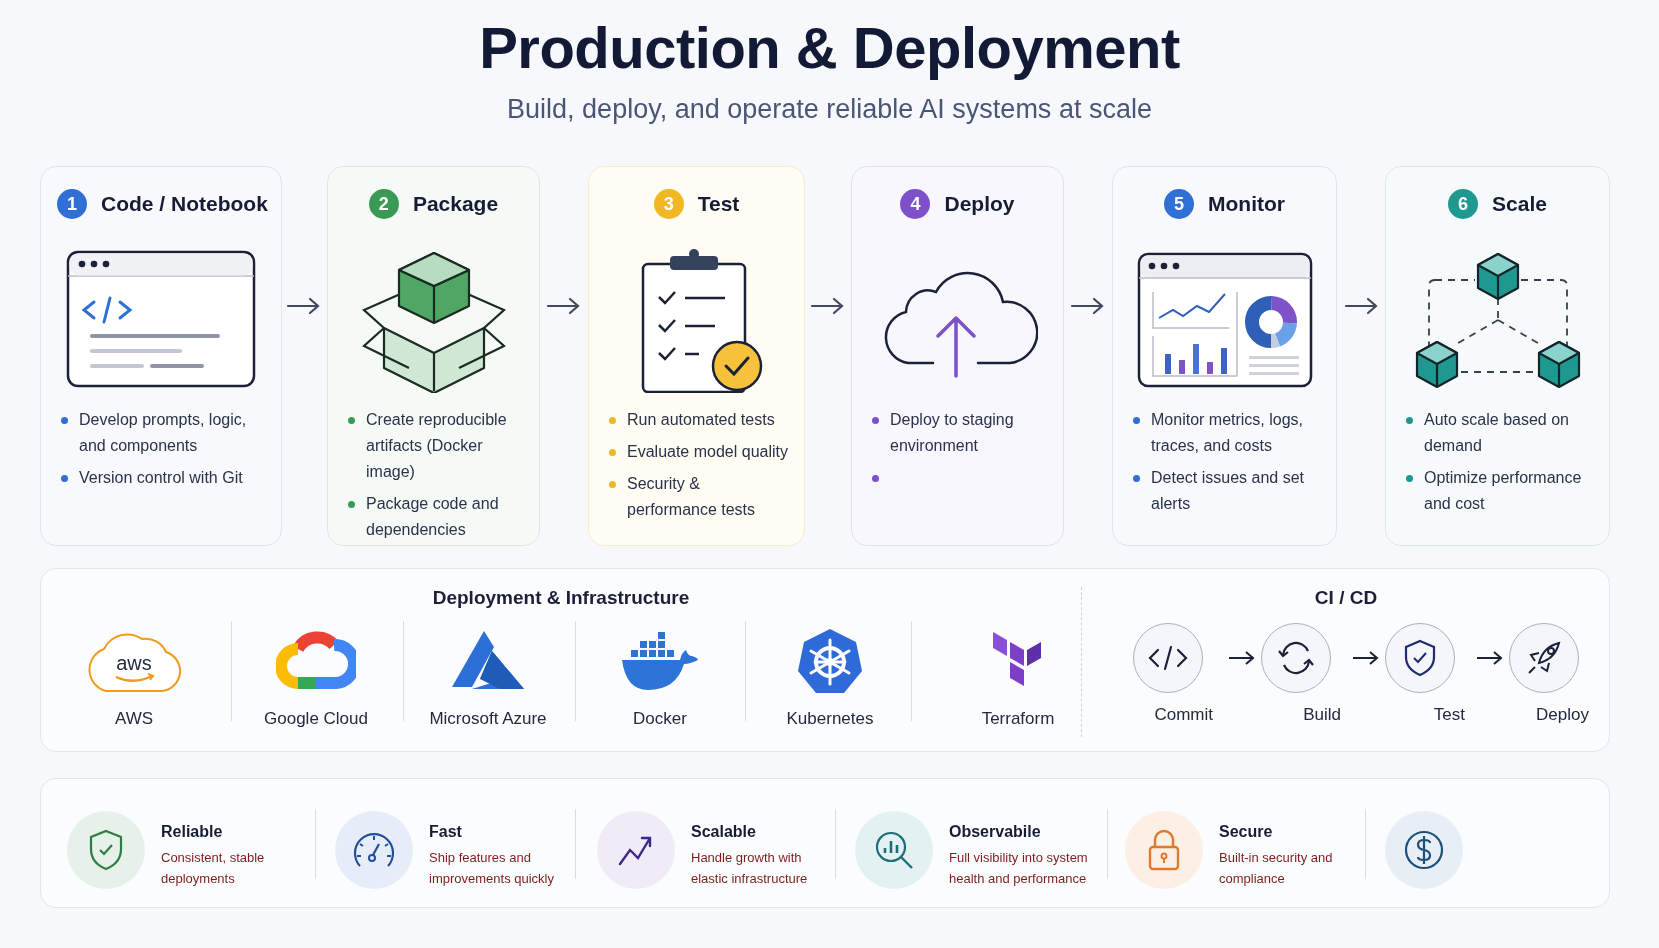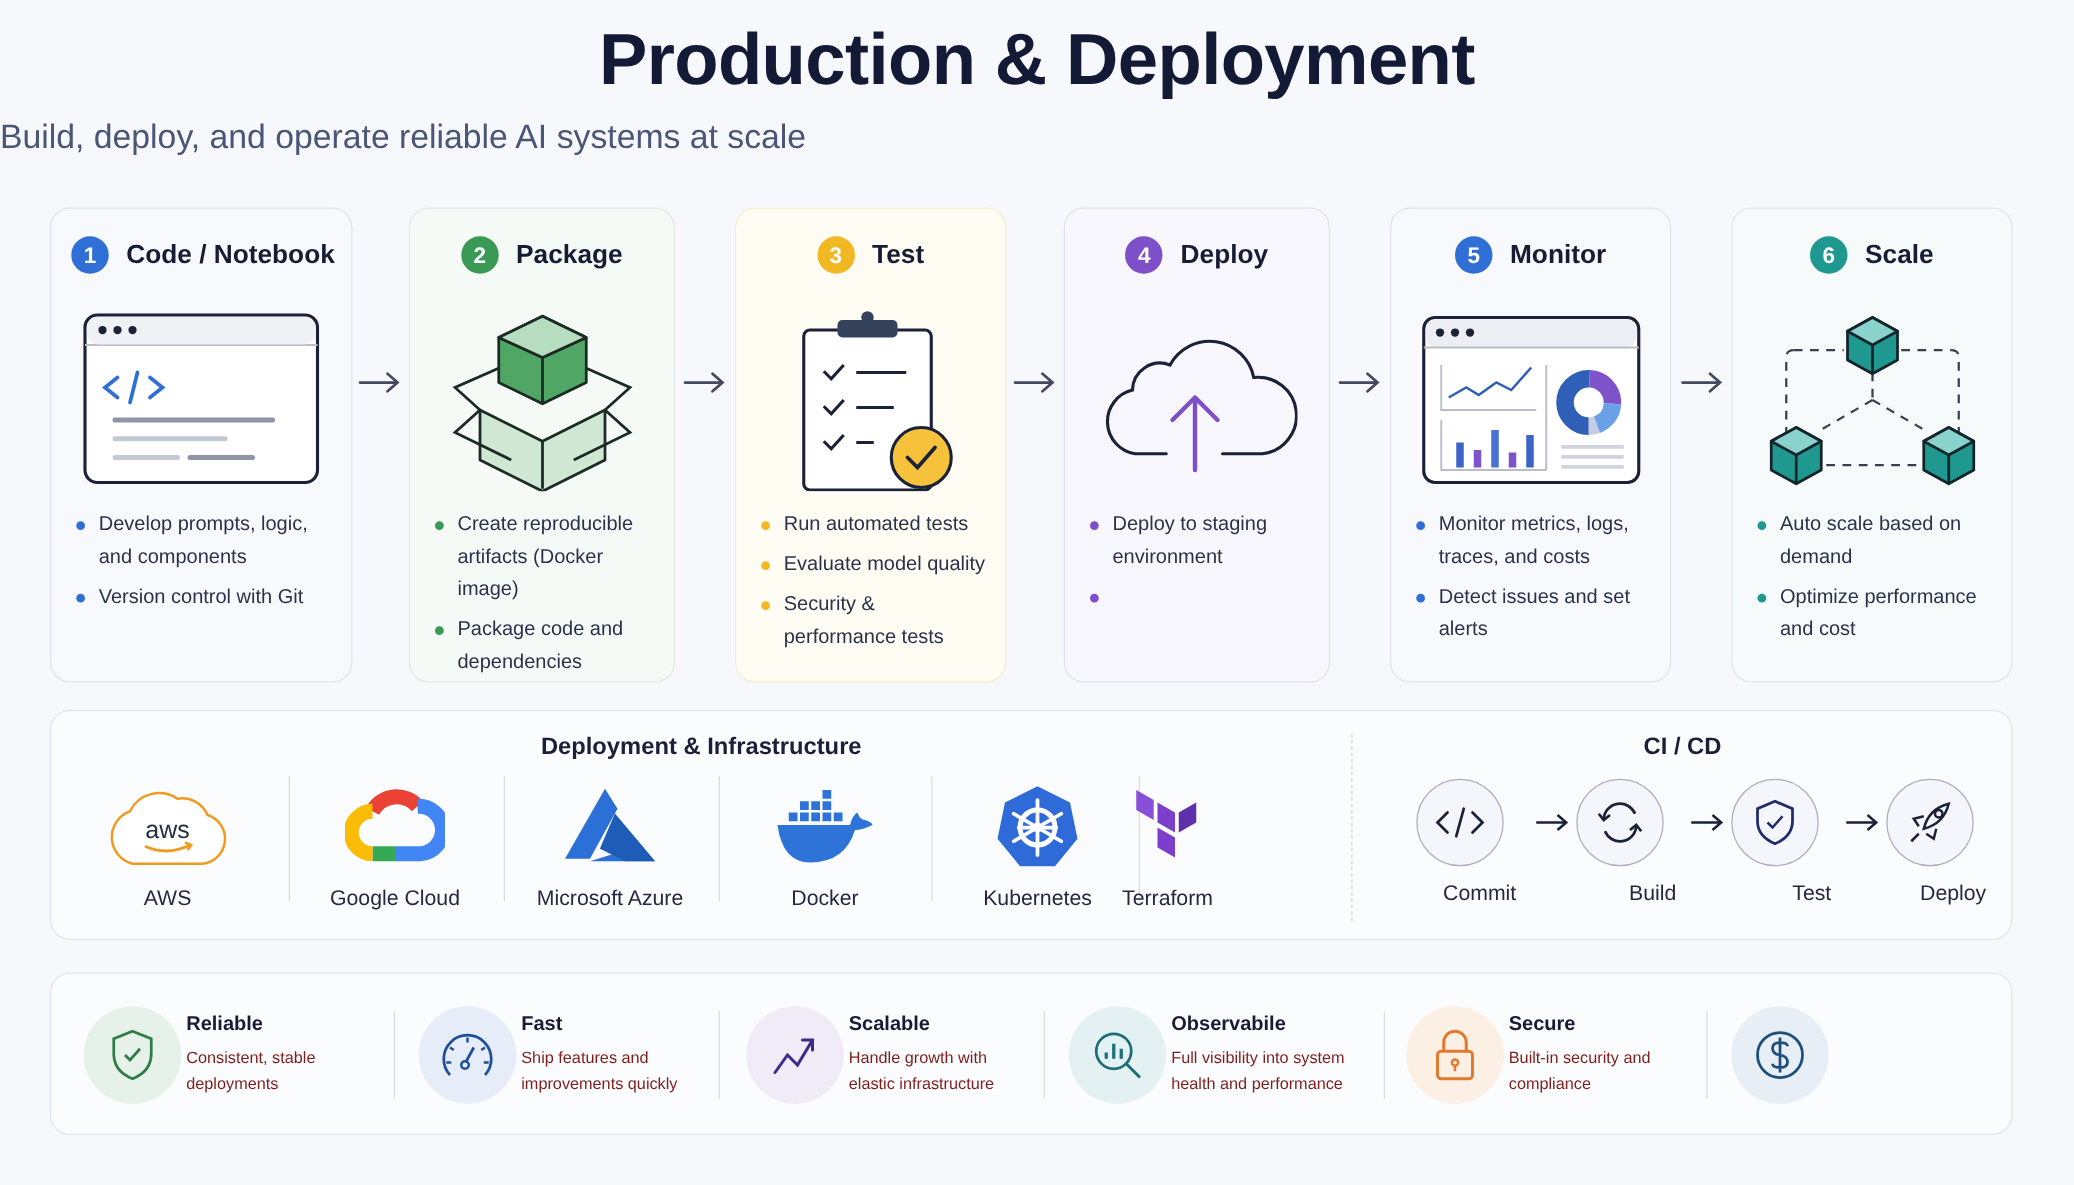--- a/index.html
+++ b/index.html
@@ -1,19 +1,19 @@
 <!DOCTYPE html>
 <html><head>
 <meta charset="utf-8">
 <style>
   *{box-sizing:border-box;margin:0;padding:0}
   html,body{width:1659px;height:948px;overflow:hidden}
   body{background:#f7f8fb;font-family:"Liberation Sans","DejaVu Sans",sans-serif;color:#141b33;position:relative}
   .title{position:absolute;left:0;right:0;top:14px;text-align:center;font-size:58px;font-weight:700;color:#121a36;letter-spacing:-0.5px}
-  .subtitle{position:absolute;left:0;right:0;top:94px;text-align:left;font-size:27px;color:#4a5675}
+  .subtitle{position:absolute;left:0;right:0;top:94px;text-align:center;font-size:27px;color:#4a5675}
 
   .stage{position:absolute;top:166px;height:380px;border-radius:16px;border:1.5px solid #dde3ef;background:#f8f9fd}
   .stage .head{position:absolute;top:22px;left:0;right:0;display:flex;align-items:center;justify-content:center;gap:14px}
   .stage.s1 .head{justify-content:flex-start;padding-left:16px}
   .num{width:30px;height:30px;border-radius:50%;color:#fff;font-weight:700;font-size:18px;display:flex;align-items:center;justify-content:center}
   .stage .name{font-size:21px;font-weight:700;color:#161c33}
   .stage .illus{position:absolute;top:78px;left:0;right:0;height:150px;display:flex;justify-content:center;align-items:center}
   .stage ul{position:absolute;top:240px;left:18px;right:10px;list-style:none}
   .stage li{position:relative;padding-left:20px;font-size:16px;line-height:26px;color:#2a324a;margin-bottom:6px}
   .stage li .dot{position:absolute;left:2px;top:10px;width:7px;height:7px;border-radius:50%}
@@ -27,21 +27,21 @@
   .tool{position:absolute;top:52px;width:150px;height:120px;text-align:center}
   .tool .logo{height:80px;display:flex;align-items:center;justify-content:center}
   .tool .lbl{font-size:17px;color:#232a40;margin-top:8px}
   .vsep{position:absolute;top:52px;width:1px;height:100px;background:#d8dce6}
   .dsep{position:absolute;left:1040px;top:18px;height:150px;border-left:1.5px dashed #cfd4df}
   .ci-step{position:absolute;top:54px;width:90px;text-align:right}
   .ci-circle{width:70px;height:70px;margin:0 auto;border-radius:50%;border:1.5px solid #a9aec0;background:#f5f6fb;display:flex;align-items:center;justify-content:center}
   .ci-step .lbl{font-size:17px;color:#232a40;margin-top:12px}
   .ci-arrow{position:absolute;top:80px;width:30px;height:18px}
 
-  .benefit{position:absolute;top:20px;height:90px;display:flex;align-items:center;gap:4px}
+  .benefit{position:absolute;top:20px;height:90px;display:flex;align-items:flex-end;gap:16px}
   .bicon{width:78px;height:78px;border-radius:50%;display:flex;align-items:center;justify-content:center;flex-shrink:0}
   .btitle{font-size:16px;font-weight:700;color:#161c33;margin-bottom:6px}
   .bdesc{font-size:13px;color:#7f1d1d;line-height:21px;width:140px}
   .bsep{position:absolute;top:30px;width:1px;height:70px;background:#d8dce6}
 </style>
 </head>
 <body>
 
 <div class="title">Production &amp; Deployment</div>
 <div class="subtitle">Build, deploy, and operate reliable AI systems at scale</div>
@@ -309,21 +309,21 @@
             <path d="M16 24 L54 46"></path>
             <path d="M54 24 L16 46"></path>
             <path d="M20 35 H50"></path>
         </g>
       </svg>
     </div>
     <div class="lbl">Kubernetes</div>
   </div>
   <div class="vsep" style="left:870px"></div>
 
-  <div class="tool" style="left:818px">
+  <div class="tool" style="left:902px">
     <div class="logo">
       <svg width="54" height="62" viewBox="0 0 54 62">
         <path d="M2 2 L16 10 V26 L2 18 Z" fill="#8a4fd8"></path>
         <path d="M19 12 L33 20 V36 L19 28 Z" fill="#7b3fcc"></path>
         <path d="M36 20 L50 12 V28 L36 36 Z" fill="#5d2fa8"></path>
         <path d="M19 32 L33 40 V56 L19 48 Z" fill="#7b3fcc"></path>
       </svg>
     </div>
     <div class="lbl">Terraform</div>
   </div>

